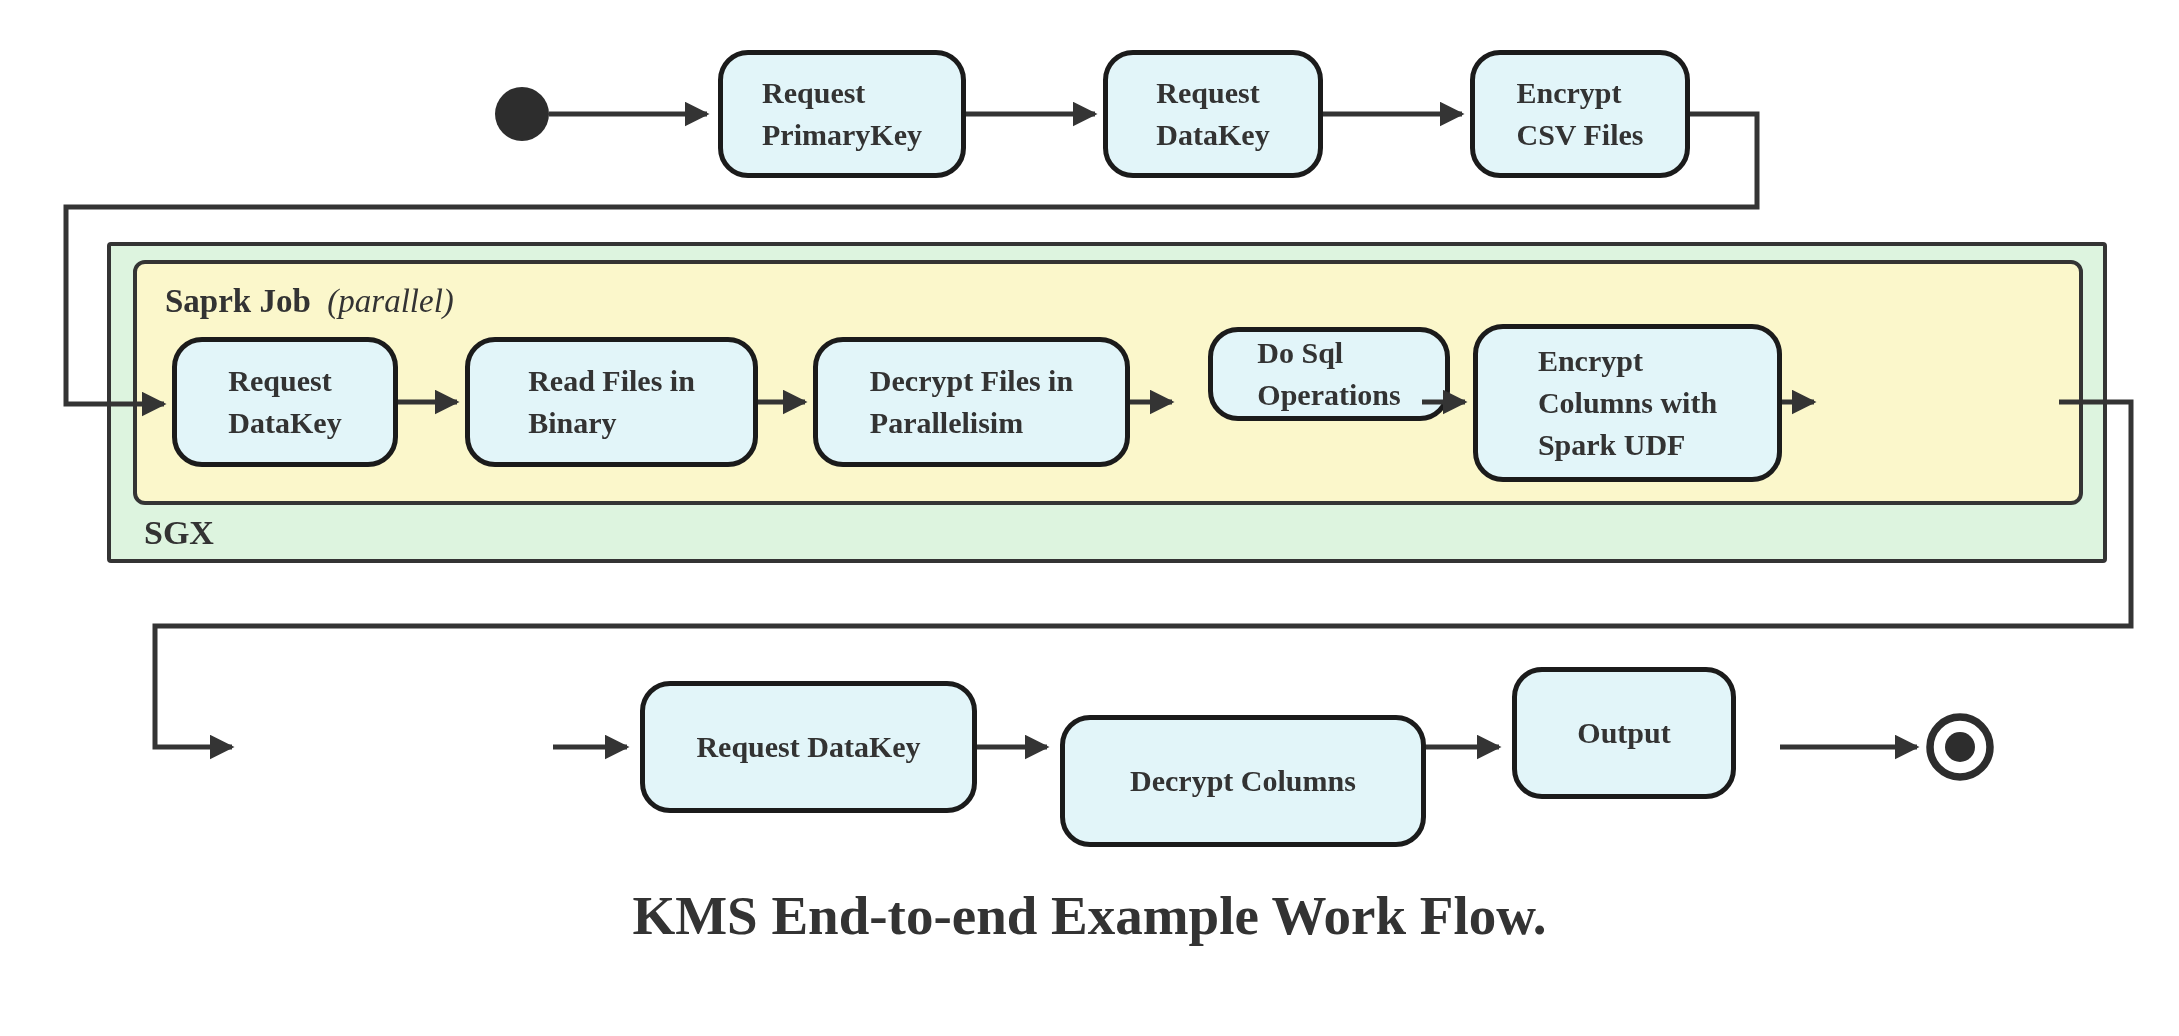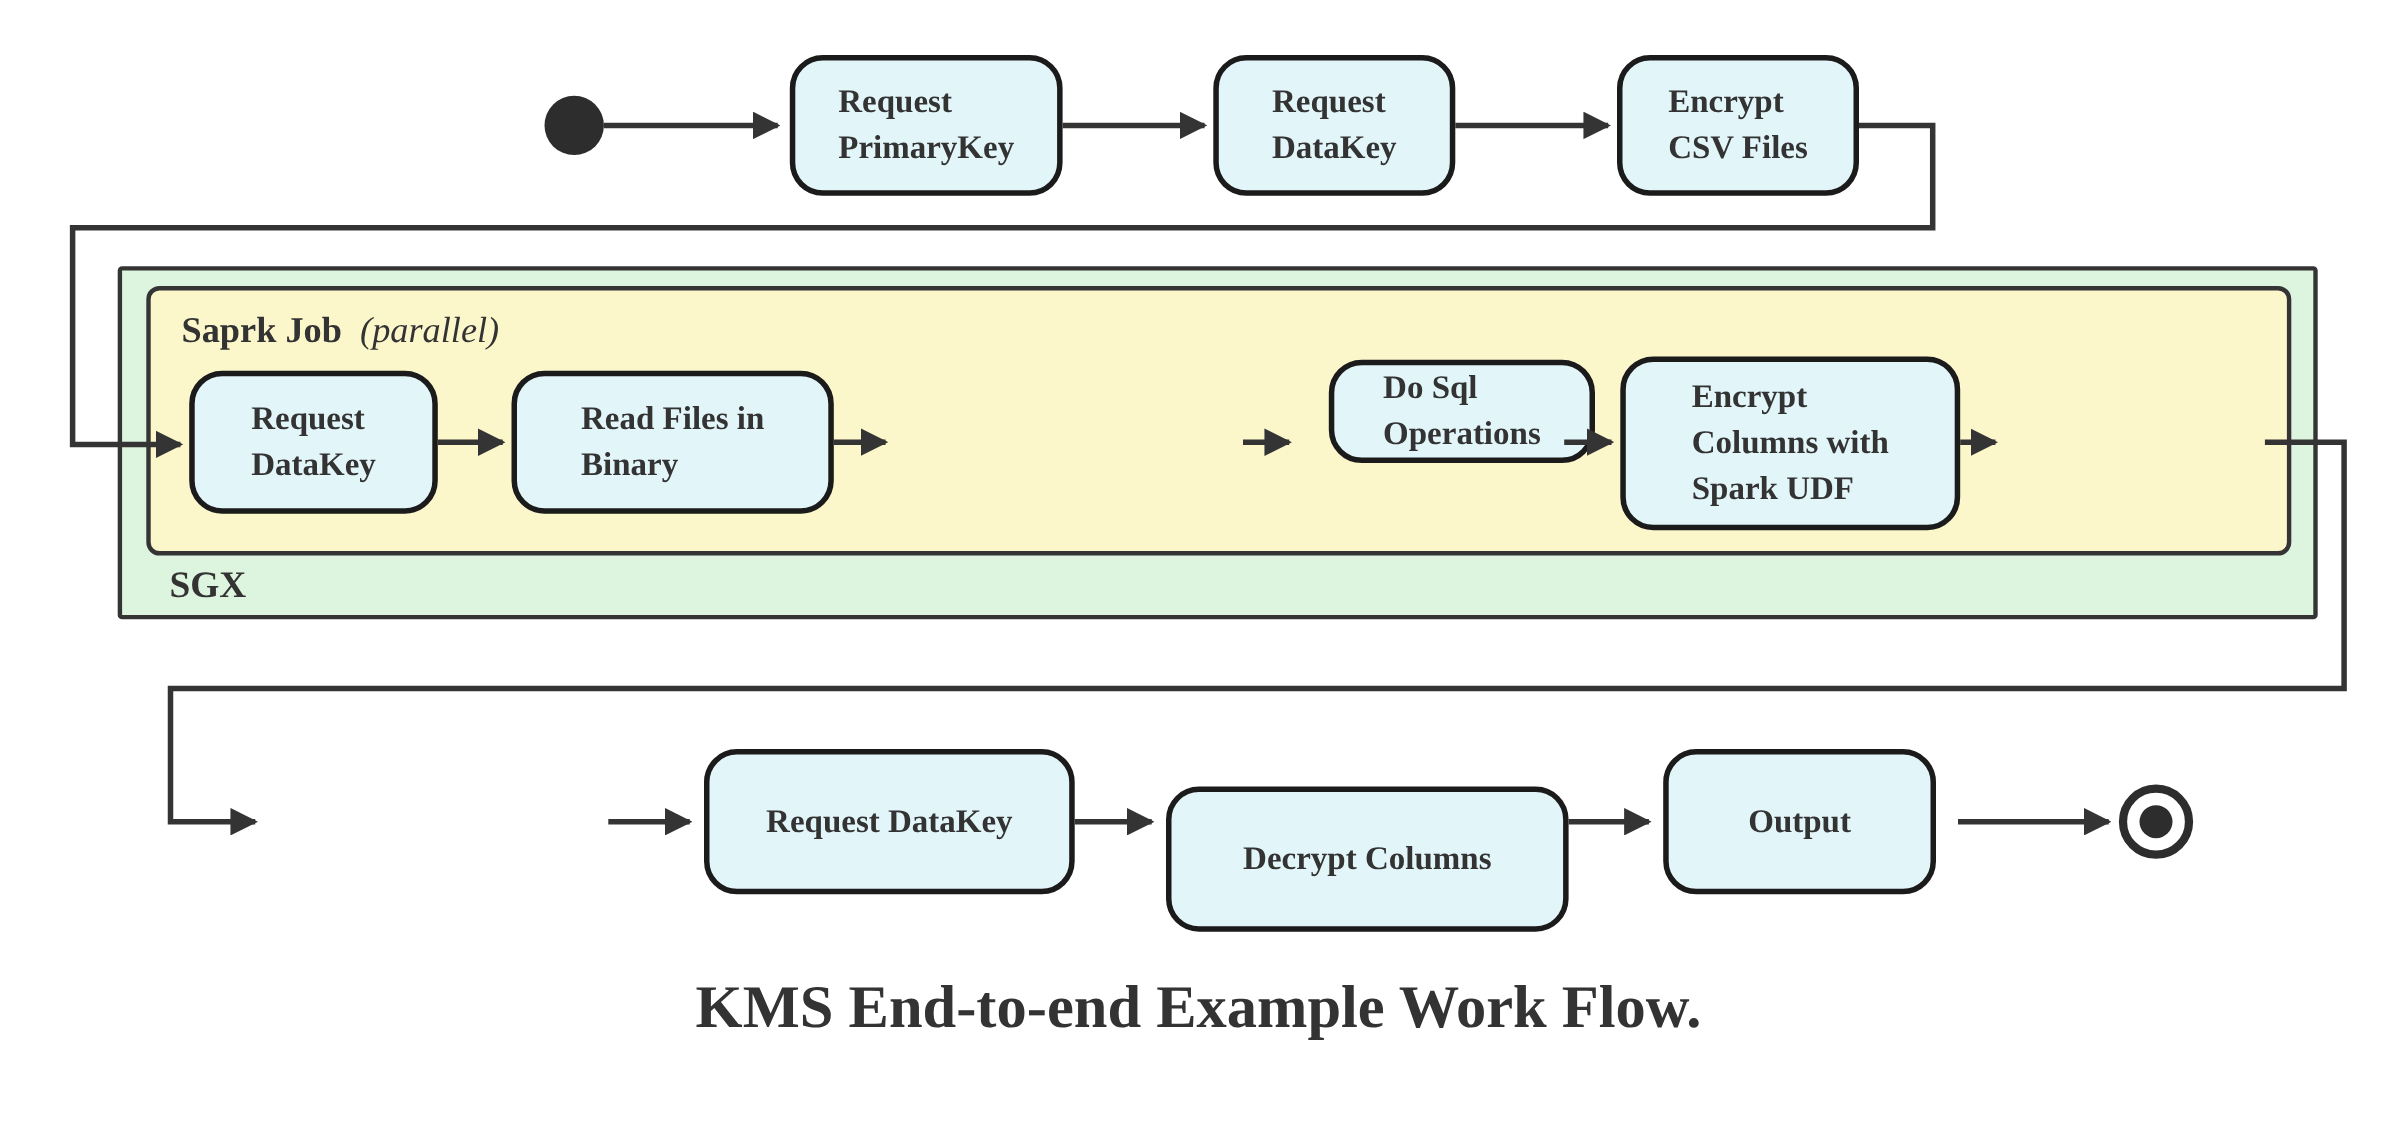--- a/index.html
+++ b/index.html
@@ -86,21 +86,21 @@
 
 <div id="canvas">
 
   <div class="group sgx" style="left:107px;top:242px;width:2000px;height:321px;"></div>
   <div class="group spark" style="left:133px;top:260px;width:1950px;height:245px;"></div>
 
   <div class="group-label spark-label-wrap" style="left:165px;top:283px;">
     <span>Saprk Job</span>
     <span>&nbsp;</span><span class="spark-qualifier">(parallel)</span>
   </div>
-  <div class="group-label sgx-label" style="left:154px;top:514px;">
+  <div class="group-label sgx-label" style="left:144px;top:514px;">
     <span>SGX</span>
   </div>
 
   <div class="node" style="left:718px;top:50px;width:248px;height:128px;">
     <span class="node-label">Request
 PrimaryKey</span>
   </div>
   <div class="node" style="left:1103px;top:50px;width:220px;height:128px;">
     <span class="node-label">Request
 DataKey</span>
@@ -111,37 +111,41 @@
   </div>
 
   <div class="node" style="left:172px;top:337px;width:226px;height:130px;">
     <span class="node-label">Request
 DataKey</span>
   </div>
   <div class="node" style="left:465px;top:337px;width:293px;height:130px;">
     <span class="node-label">Read Files in
 Binary</span>
   </div>
+  <div class="node" style="left:813px;top:337px;width:317px;height:130px;">
+    <span class="node-label">Decrypt Files in
+Parallelisim</span>
+  </div>
   <div class="node" style="left:1180px;top:327px;width:242px;height:94px;margin-left:28px;">
     <span class="node-label">Do Sql
 Operations</span>
   </div>
   <div class="node" style="left:1473px;top:324px;width:309px;height:158px;">
     <span class="node-label">Encrypt
 Columns with
 Spark UDF</span>
   </div>
 
   <div class="node" style="left:640px;top:681px;width:337px;height:132px;">
     <span class="node-label">Request DataKey</span>
   </div>
   <div class="node" style="left:1060px;top:715px;width:366px;height:132px;">
     <span class="node-label">Decrypt Columns</span>
   </div>
-  <div class="node" style="left:1512px;top:681px;width:248px;height:132px;">
+  <div class="node" style="left:1512px;top:667px;width:224px;height:132px;">
     <span class="node-label">Output</span>
   </div>
 
   <svg id="edges" width="2179" height="1036" viewBox="0 0 2179 1036">
     <defs>
       <marker id="arrow" viewBox="0 0 10 10" refX="9" refY="5" markerWidth="5" markerHeight="5" orient="auto-start-reverse">
         <path id="arrowhead-path" d="M0,0 L10,5 L0,10 z"></path>
       </marker>
     </defs>
 

